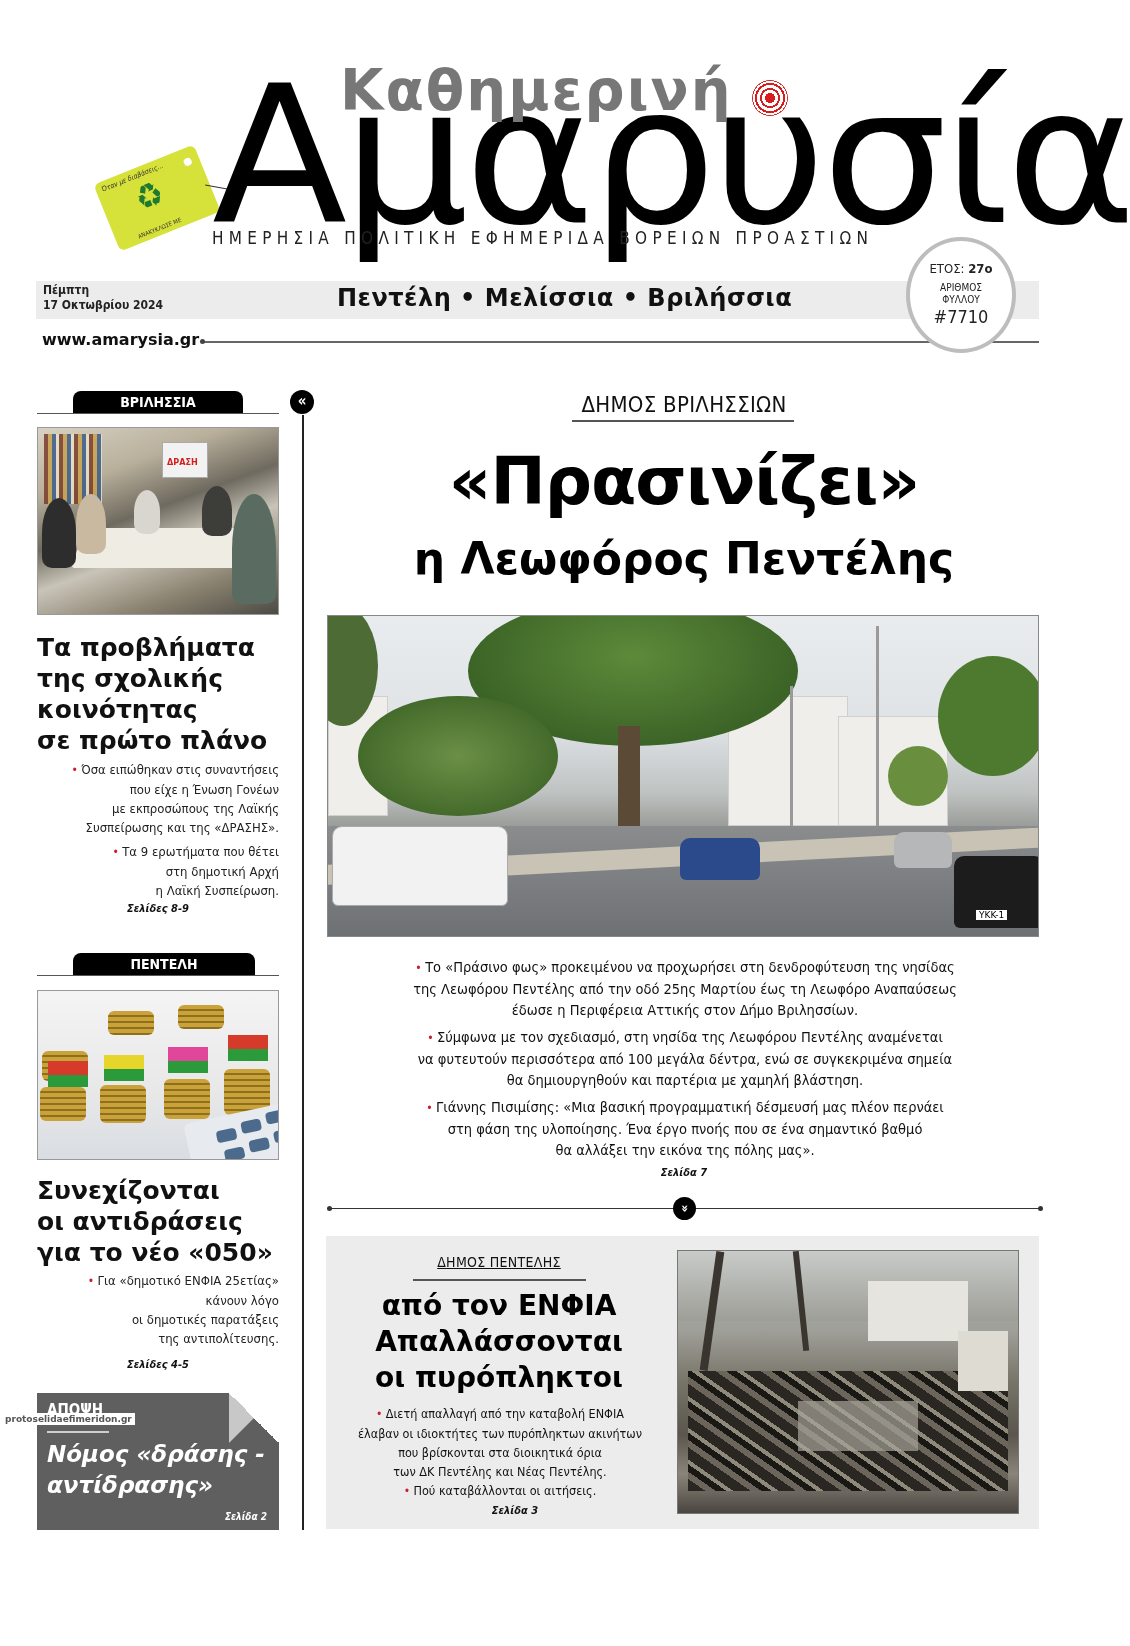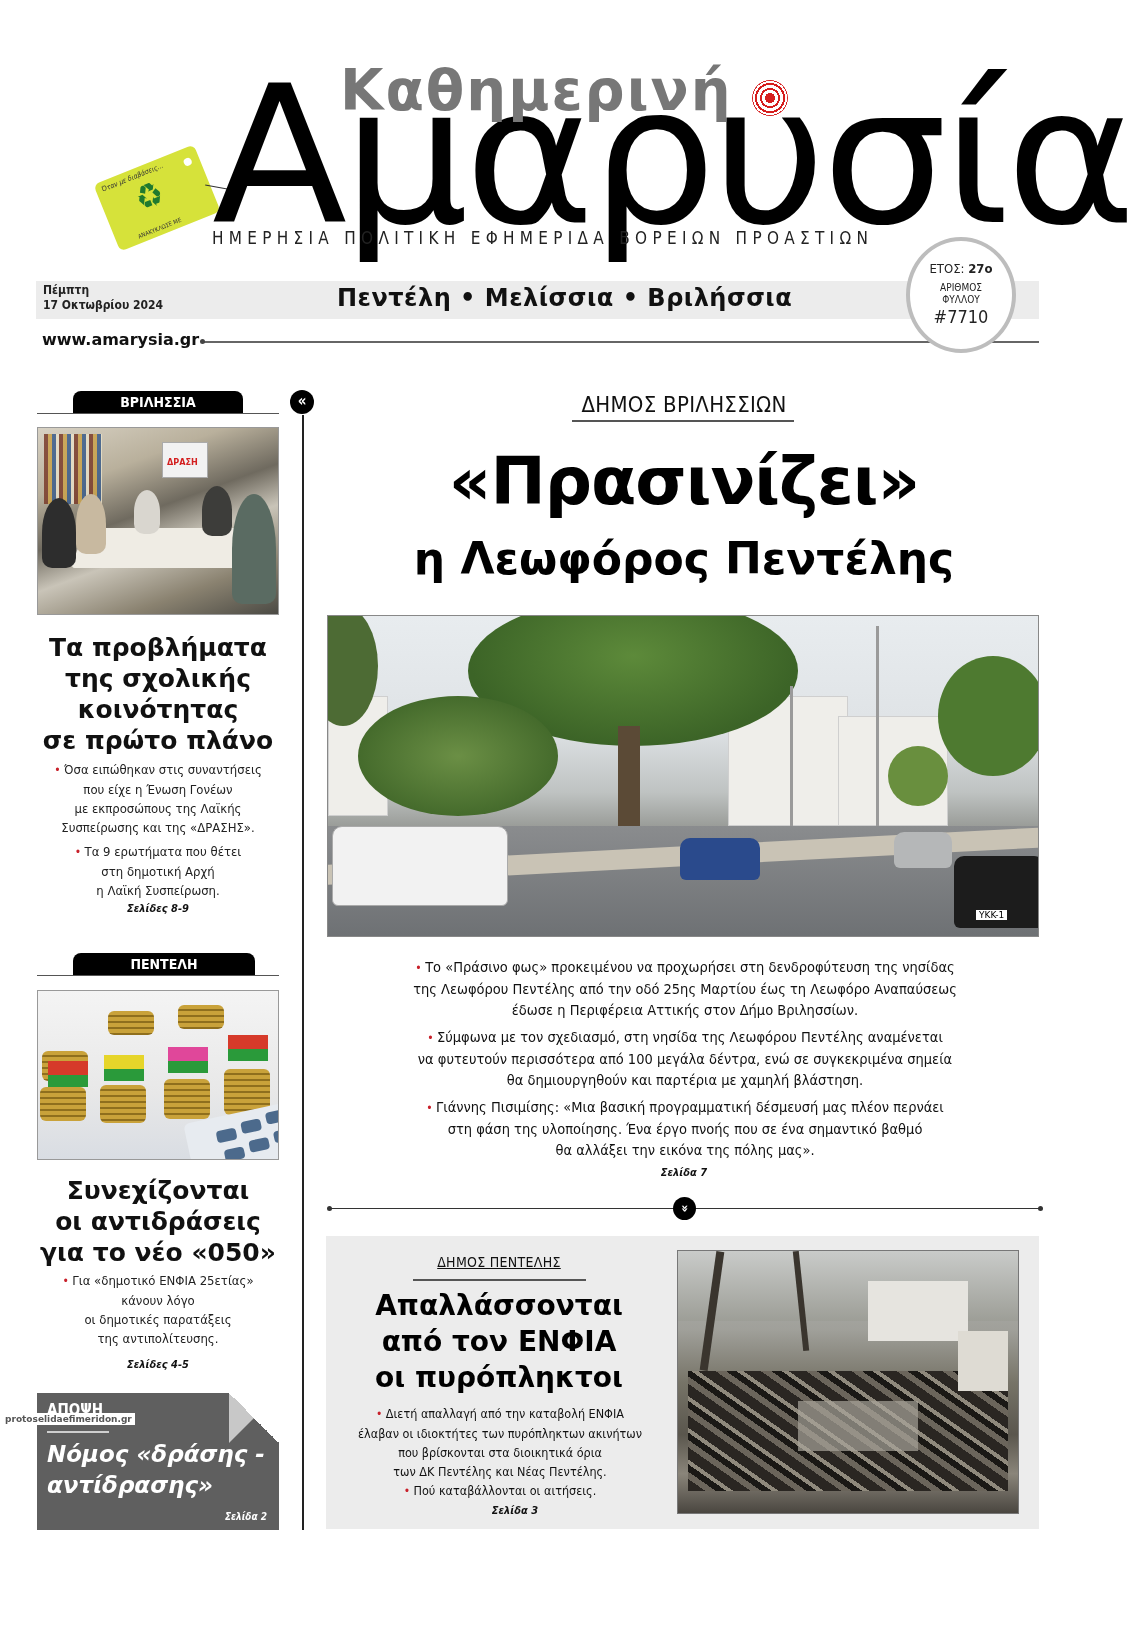--- a/index.html
+++ b/index.html
@@ -50,23 +50,23 @@
   .ph-meeting .table { position:absolute; left: 40px; top: 100px; width: 170px; height: 40px; background:#efece4; border-radius: 4px; transform: skewX(-20deg); }
   .person { position:absolute; border-radius: 50% 50% 10px 10px; }
 
   .ph-coins { background: linear-gradient(180deg, #f4f4f4 0%, #e8e8e8 60%, #d9dde3 100%); }
   .coinstack { position:absolute; width: 46px; border-radius: 6px; background: repeating-linear-gradient(180deg,#c9a23a 0 4px,#8f6f1d 4px 6px); }
   .house { position:absolute; width: 40px; height: 26px; }
   .house:before { content:""; position:absolute; left:0; top:0; width: 40px; height: 14px; }
   .calc { position:absolute; left: 150px; top: 118px; width: 140px; height: 60px; background:#e7ebf0; transform: rotate(-12deg); border-radius: 6px; }
   .calc span { position:absolute; width: 20px; height: 12px; border-radius: 4px; background:#4c6a8c; }
 
-  .hl-left { font-family: "DejaVu Sans", sans-serif; font-weight: bold; font-size: 25px; line-height: 31px; text-align:center; color:#111; }
+  .hl-left { font-family: "DejaVu Sans", sans-serif; font-weight: bold; font-size: 25px; line-height: 31px; text-align:left; color:#111; }
   .bullets-left { font-size: 13px; line-height: 19px; text-align: center; color:#222; }
-  .bullets-left p { margin-bottom: 5px; }
+  .bullets-left p { margin-bottom: 5px; text-align: right; }
   .bullet { color: #c8202a; font-size: 12px; }
   .pages { font-size: 11px; font-style: italic; font-weight: bold; text-align:center; color:#111; }
 
   .opinion { left: 37px; top: 1393px; width: 242px; height: 137px; background:#5f5f5f; }
   .opinion .fold { position:absolute; right:0; top:0; width: 0; height: 0; border-left: 50px solid #c8c8c8; border-bottom: 50px solid transparent; }
   .opinion .fold2 { position:absolute; right:0; top:0; width: 50px; height: 50px; background: linear-gradient(225deg, #fff 0 50%, transparent 50%); }
   .opinion .olabel { position:absolute; left: 10px; top: 8px; font-size: 15px; font-weight: bold; color:#fff; }
   .opinion .orule { position:absolute; left: 10px; top: 38px; width: 62px; height: 2px; background:#cfcfcf; }
   .opinion .otitle { position:absolute; left: 10px; top: 46px; font-family:"DejaVu Sans",sans-serif; font-style: italic; font-weight: bold; font-size: 23px; line-height: 31px; color:#fff; }
   .opinion .opage { position:absolute; right: 12px; bottom: 8px; font-size: 10px; font-style: italic; font-weight:bold; color:#fff; }
@@ -288,22 +288,22 @@
 </div>
 <div class="abs pages" style="left:326px; top:1166px; width:716px;">Σελίδα 7</div>
 
 <div class="abs div-rule"></div>
 <div class="abs chev-down" style="transform: rotate(90deg);">»</div>
 
 <div class="abs box-gray"></div>
 <div class="abs kicker" style="left:326px; top:1254px; width:346px; font-size:14px;text-decoration:underline;">ΔΗΜΟΣ ΠΕΝΤΕΛΗΣ</div>
 <div class="abs kicker-rule" style="left:413px; top:1279px; width:173px;"></div>
 <div class="abs sub-hl" style="left:326px; top:1288px; width:346px;">
+  <div>από τον ΕΝΦΙΑ</div>
   <div>Απαλλάσσονται</div>
-  <div>από τον ΕΝΦΙΑ</div>
   <div>οι πυρόπληκτοι</div>
 </div>
 <div class="abs sub-body" style="left:330px; top:1404px; width:340px;">
   <div>
     <span class="bullet">• </span><span>Διετή απαλλαγή από την καταβολή ΕΝΦΙΑ</span><br>
     <span>έλαβαν οι ιδιοκτήτες των πυρόπληκτων ακινήτων</span><br>
     <span>που βρίσκονται στα διοικητικά όρια</span><br>
     <span>των ΔΚ Πεντέλης και Νέας Πεντέλης.</span>
   </div>
   <div>

